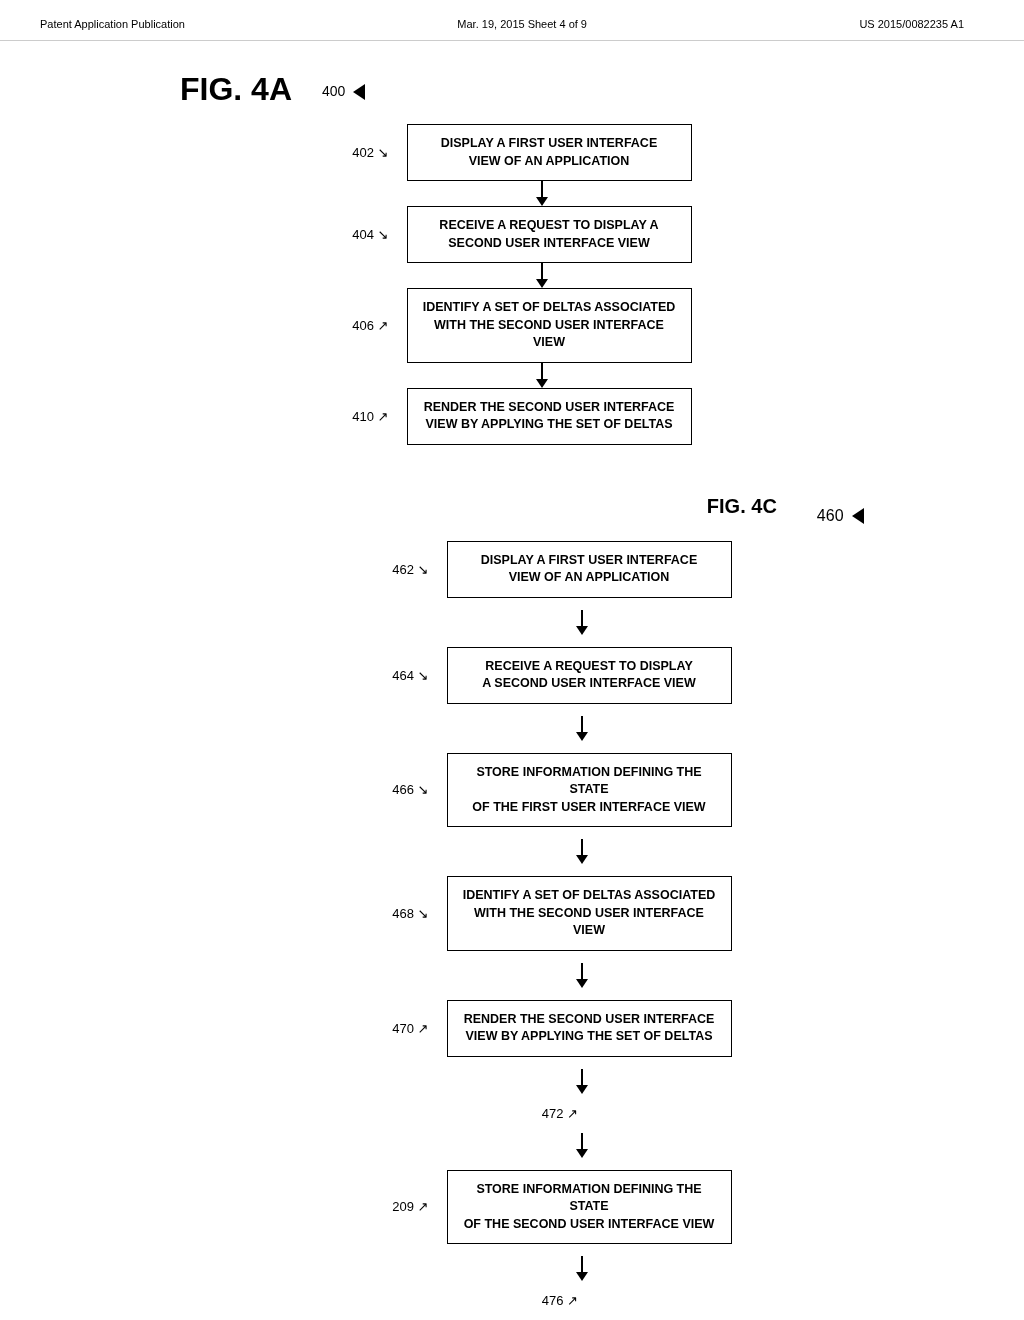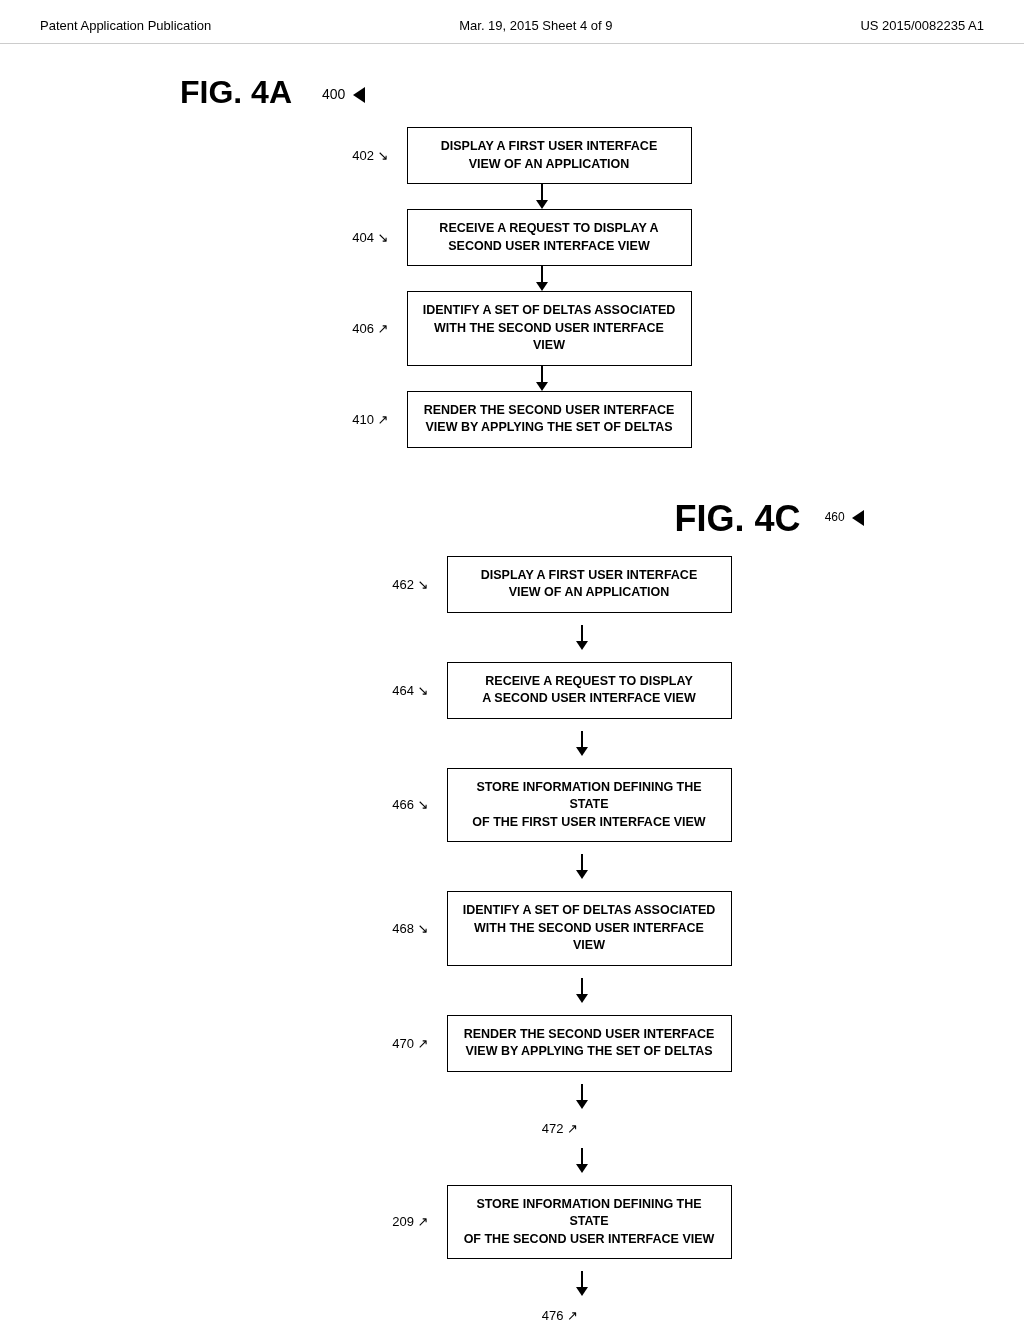--- a/index.html
+++ b/index.html
@@ -9,22 +9,22 @@
       width: 1024px;
       min-height: 1320px;
       position: relative;
       color: #000;
     }
 
     
     .header {
       display: flex;
       justify-content: space-between;
-      padding: 18px 40px 10px 40px;
-      font-size: 13px;
+      padding: 18px 60px 10px 40px;
+      font-size: 11px;
       border-bottom: 1px solid #ccc;
     }
 
     
     .content {
       padding: 30px 60px;
     }
 
     
     .figure-section {
@@ -154,22 +154,22 @@
 
       <div class="step-row">
         <span class="step-label-arrow">410 ↗</span>
         <div class="step-box">RENDER THE SECOND USER INTERFACE<br>VIEW BY APPLYING THE SET OF DELTAS</div>
       </div>
     </div>
   </div>
 
   <div class="figure-section fig4c-section">
     <div style="display:flex; align-items:flex-start; justify-content:flex-end; margin-right:100px; margin-bottom:16px;">
-      <span style="font-size:36px;font-weight:bold;margin-right:24px;">FIG. 4C</span>
-      <span style="font-size:12px; margin-top:12px;">
+      <span style="font-size:20px;font-weight:bold;margin-right:40px;">FIG. 4C</span>
+      <span style="font-size:16px; margin-top:12px;">
         <span>460</span>
         <span style="display:inline-block; width:0; height:0; border-top:8px solid transparent; border-bottom:8px solid transparent; border-right:12px solid #000; margin-left:4px; vertical-align:middle;"></span>
       </span>
     </div>
 
     <div class="flowchart" style="align-items:center; margin-left:80px;gap:12px;">
 
       <div class="step-row">
         <span class="step-label-arrow">462 ↘</span>
         <div class="step-box">DISPLAY A FIRST USER INTERFACE<br>VIEW OF AN APPLICATION</div>

